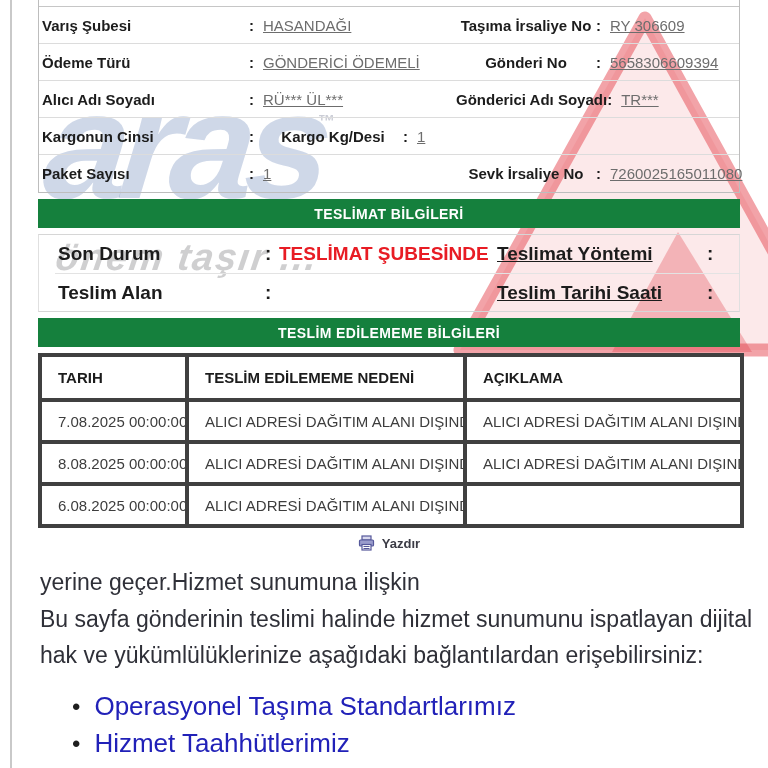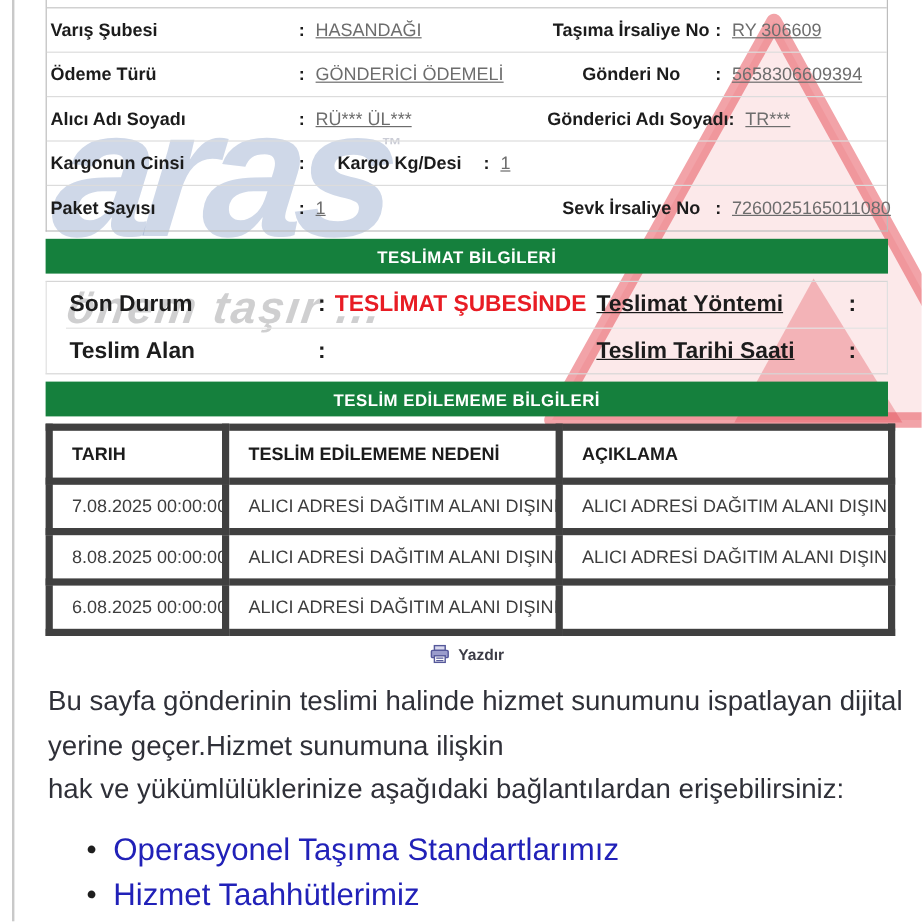--- a/index.html
+++ b/index.html
@@ -48,21 +48,21 @@
   .d-l1 { flex:0 0 210px; padding-left:3px; }
   .d-co1 { flex:0 0 14px; }
   .d-v1 { flex:0 0 218px; font-weight:bold; }
   .d-l2 { flex:0 0 210px;text-decoration:underline; }
   .d-co2 { flex:0 0 14px; }
   .d-v2 { flex:1; }
   .red { color:#e81c24; font-weight:bold; }
 
   
   .fail-table { border:1px solid #9e9e9e; border-collapse:collapse; width:702px; table-layout:fixed; }
-  .fail-table th, .fail-table td { border:6px solid #404040; padding-left:16px; text-align:left;
+  .fail-table th, .fail-table td { border:4px solid #404040; padding-left:16px; text-align:left;
                                    font-size:15px; overflow:hidden; white-space:nowrap; }
   .fail-table th { height:45px; font-weight:bold; color:#1c1c1c; }
   .fail-table td { height:42px; color:#3d3d3d; }
   .col-date { width:147px; } .col-reason { width:278px; } .col-desc { width:277px; }
 
   
   .print-row { margin-top:7px; display:flex; align-items:center; justify-content:center; gap:7px; }
   .print-label { font-size:13px; font-weight:bold; color:#3c3c46; }
 
   
@@ -190,22 +190,22 @@
         <rect x="4" y="1" width="9" height="4" fill="#d8d8ee" stroke="#55589a" stroke-width="1.2"></rect>
         <rect x="1.5" y="5" width="14" height="6" rx="1" fill="#9a9ccc" stroke="#55589a" stroke-width="1.2"></rect>
         <rect x="4" y="9.5" width="9" height="5.5" fill="#ffffff" stroke="#55589a" stroke-width="1.2"></rect>
         <line x1="5.5" y1="11.5" x2="11.5" y2="11.5" stroke="#55589a" stroke-width="1"></line>
         <line x1="5.5" y1="13.5" x2="11.5" y2="13.5" stroke="#55589a" stroke-width="1"></line>
       </svg>
       <span class="print-label">Yazdır</span>
     </div>
 
     <div class="footer-text">
+      <div class="ln">yerine geçer.Hizmet sunumuna ilişkin</div>
       <div class="ln">Bu sayfa gönderinin teslimi halinde hizmet sunumunu ispatlayan dijital</div>
-      <div class="ln">yerine geçer.Hizmet sunumuna ilişkin</div>
       <div class="ln">hak ve yükümlülüklerinize aşağıdaki bağlantılardan erişebilirsiniz:</div>
     </div>
 
     <ul class="link-list">
       <li class="link-item">
         <span class="bullet">•</span>
         <a class="link">Operasyonel Taşıma Standartlarımız</a>
       </li>
       <li class="link-item">
         <span class="bullet">•</span>

